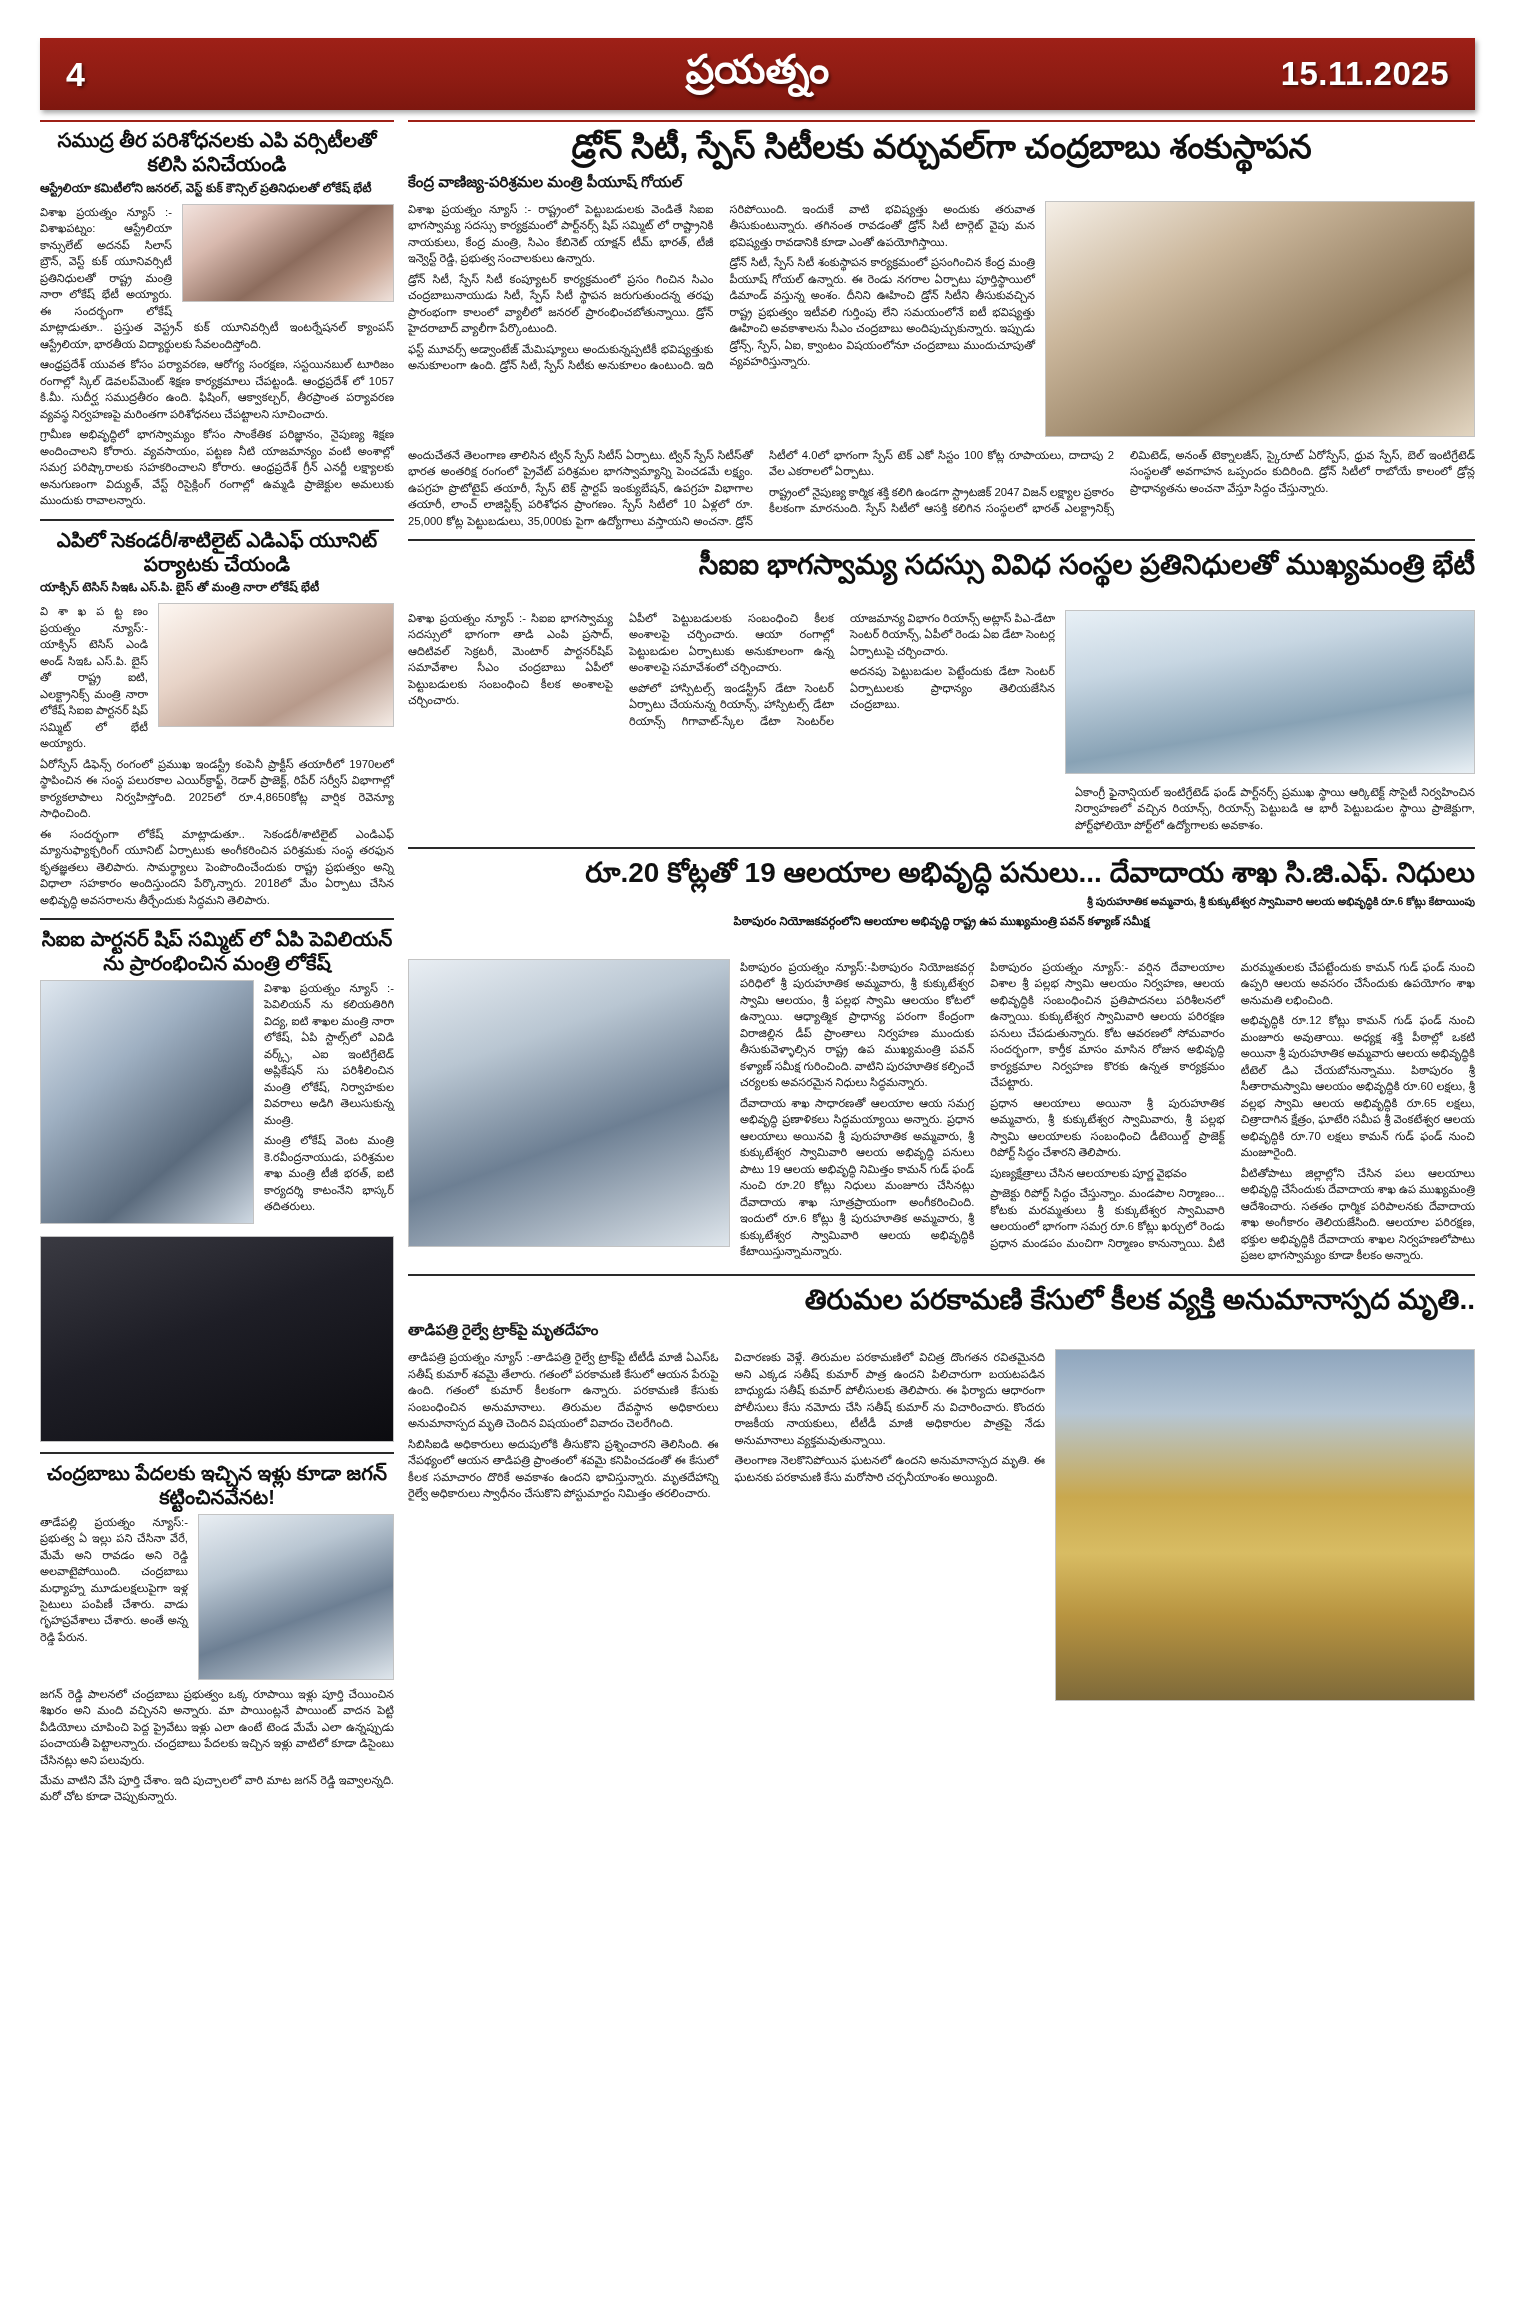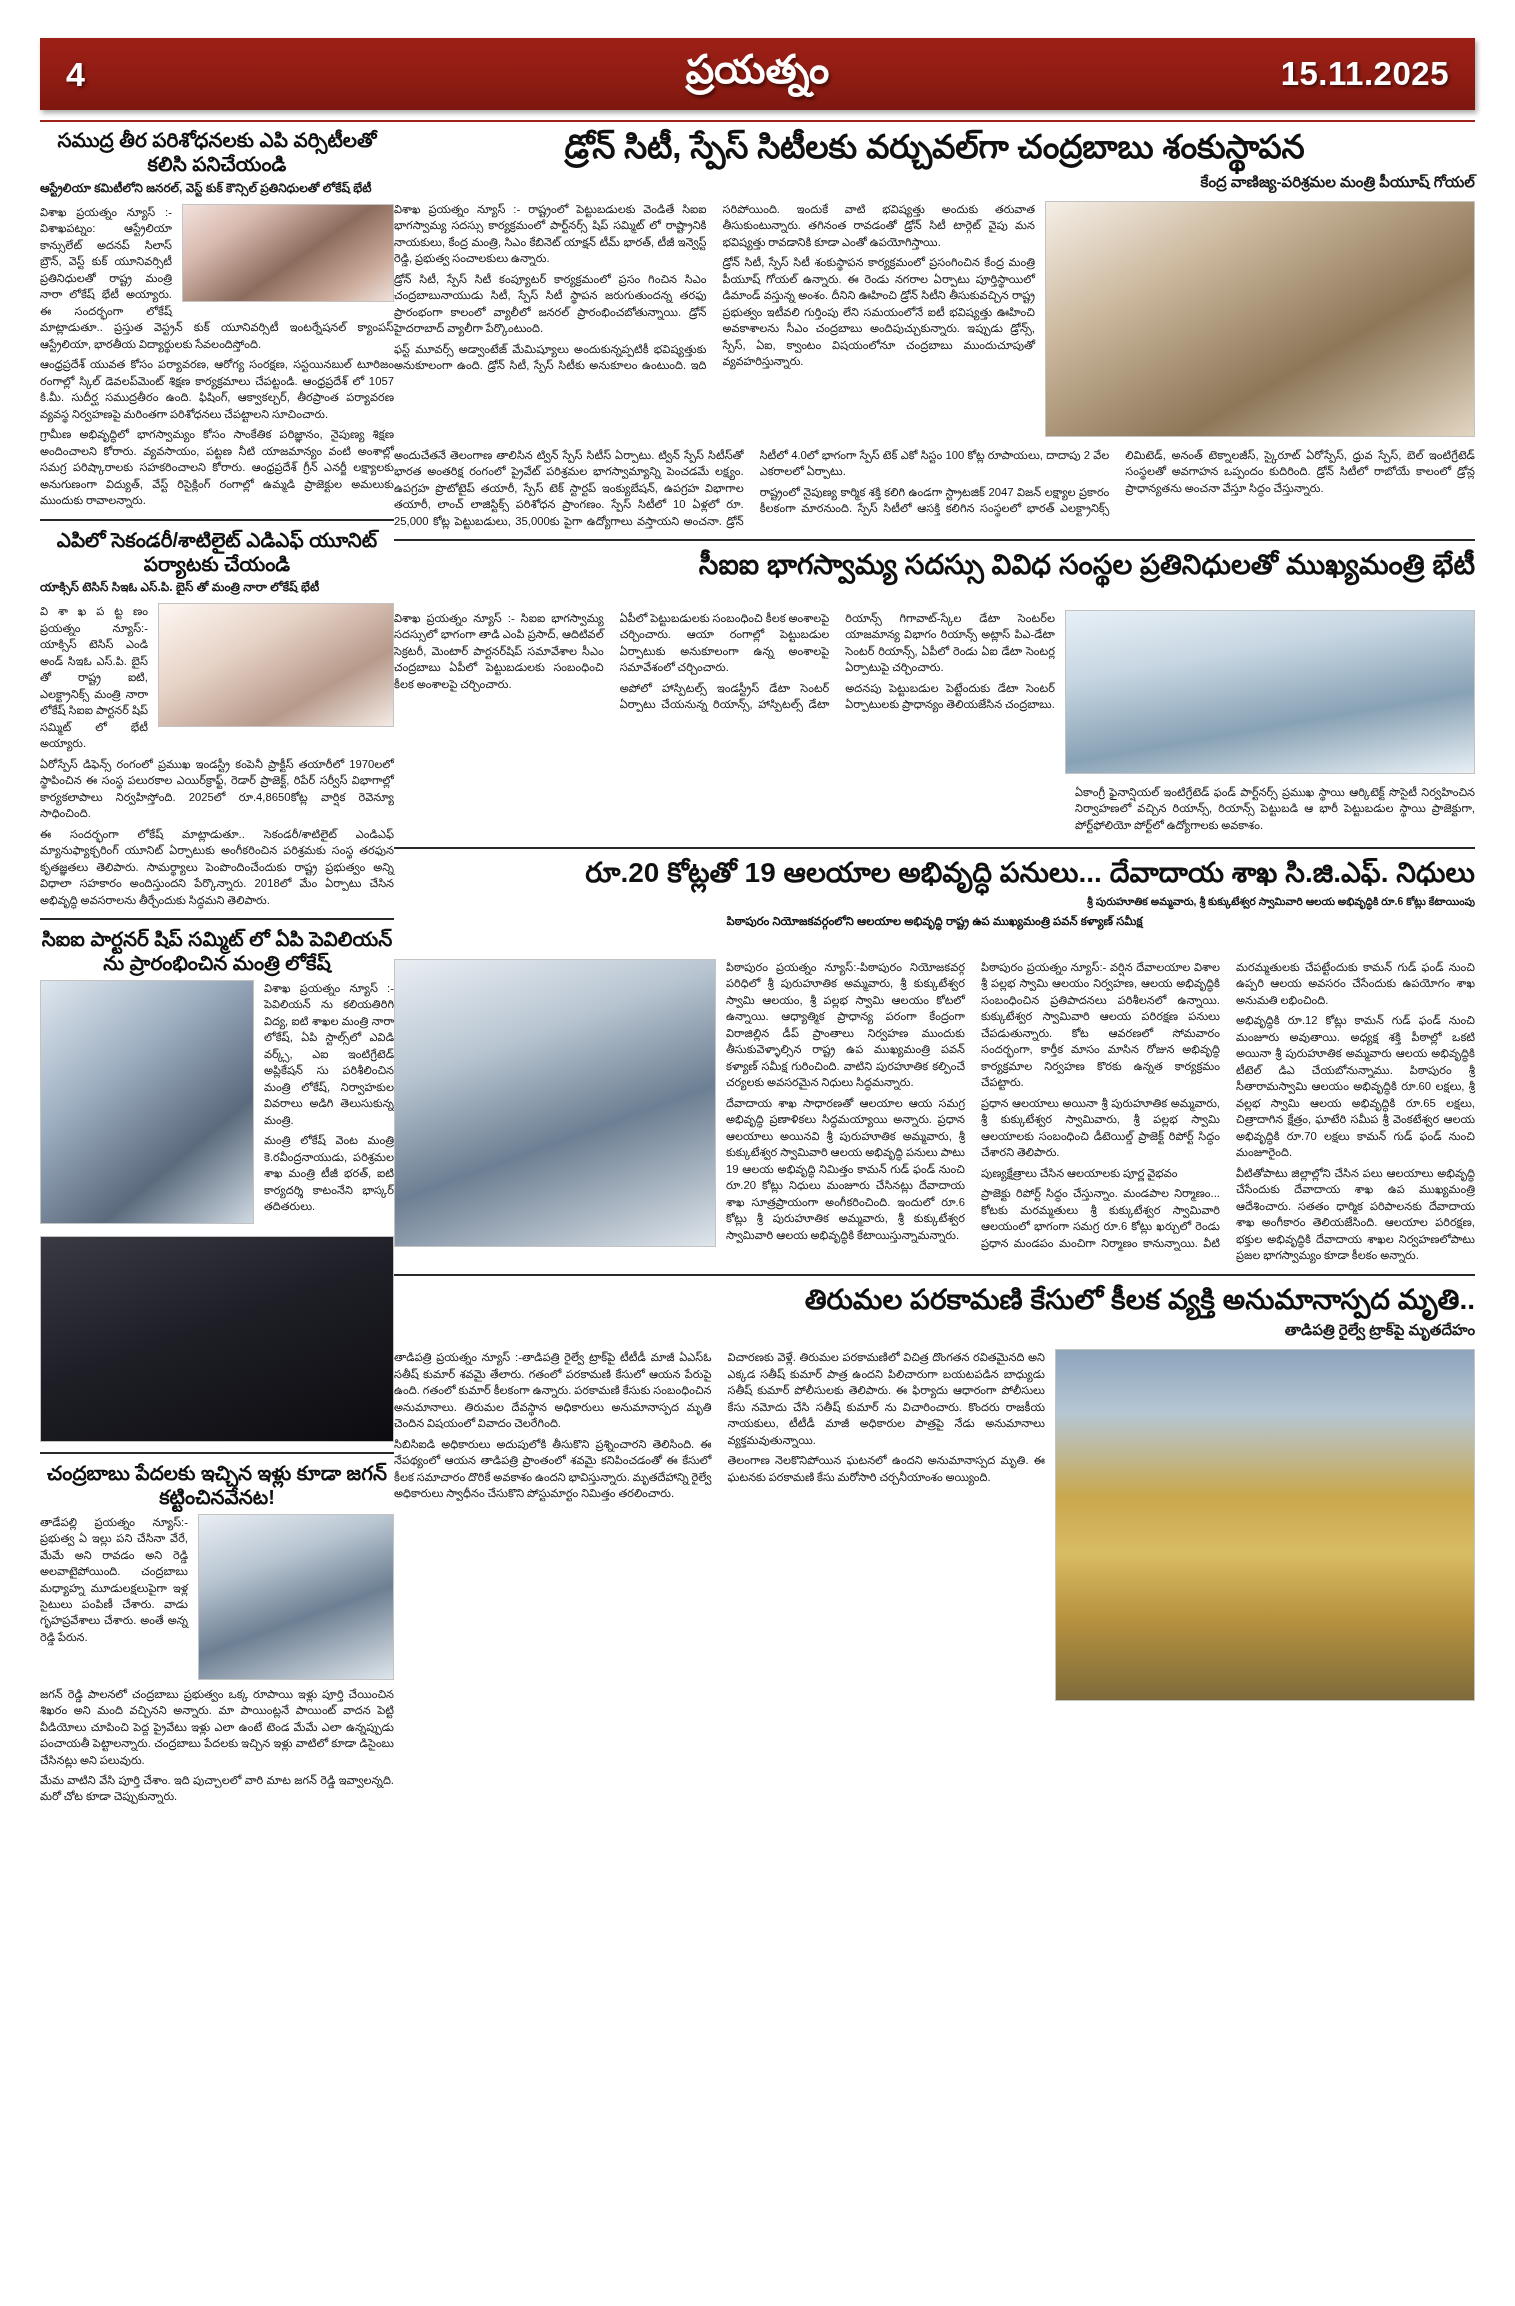--- a/index.html
+++ b/index.html
@@ -63,20 +63,21 @@
     text-shadow: 2px 2px 3px rgba(0,0,0,.5);
     z-index: 2;
   }
 
   
   .body-grid {
     display: flex;
     margin-top: 10px;
     padding: 0 12px;
     box-sizing: border-box;
+    gap: 14px;
   }
   .col-left  { width: 354px; flex: none; }
   .col-right { flex: 1 1 auto; }
 
   .rule-top {
     border-top: 2px solid #9e2017;
     margin-bottom: 6px;
   }
   .rule-dark {
     border-top: 2px solid #2a2a2a;
@@ -101,21 +102,21 @@
   }
   h3.head-col {
     font-size: 20px;
     line-height: 1.22;
     font-weight: bold;
     text-align: center;
     margin: 3px 0 4px 0;
   }
   .kicker {
     font-size: 15px;
-    text-align: right;
+    text-align: left;
     font-weight: bold;
     margin: 2px 0 7px 0;
     color: #1a1a1a;
   }
   .kicker-sm {
     font-size: 12px;
     font-weight: bold;
     margin: 2px 0 6px 0;
     color: #1a1a1a;
   }

